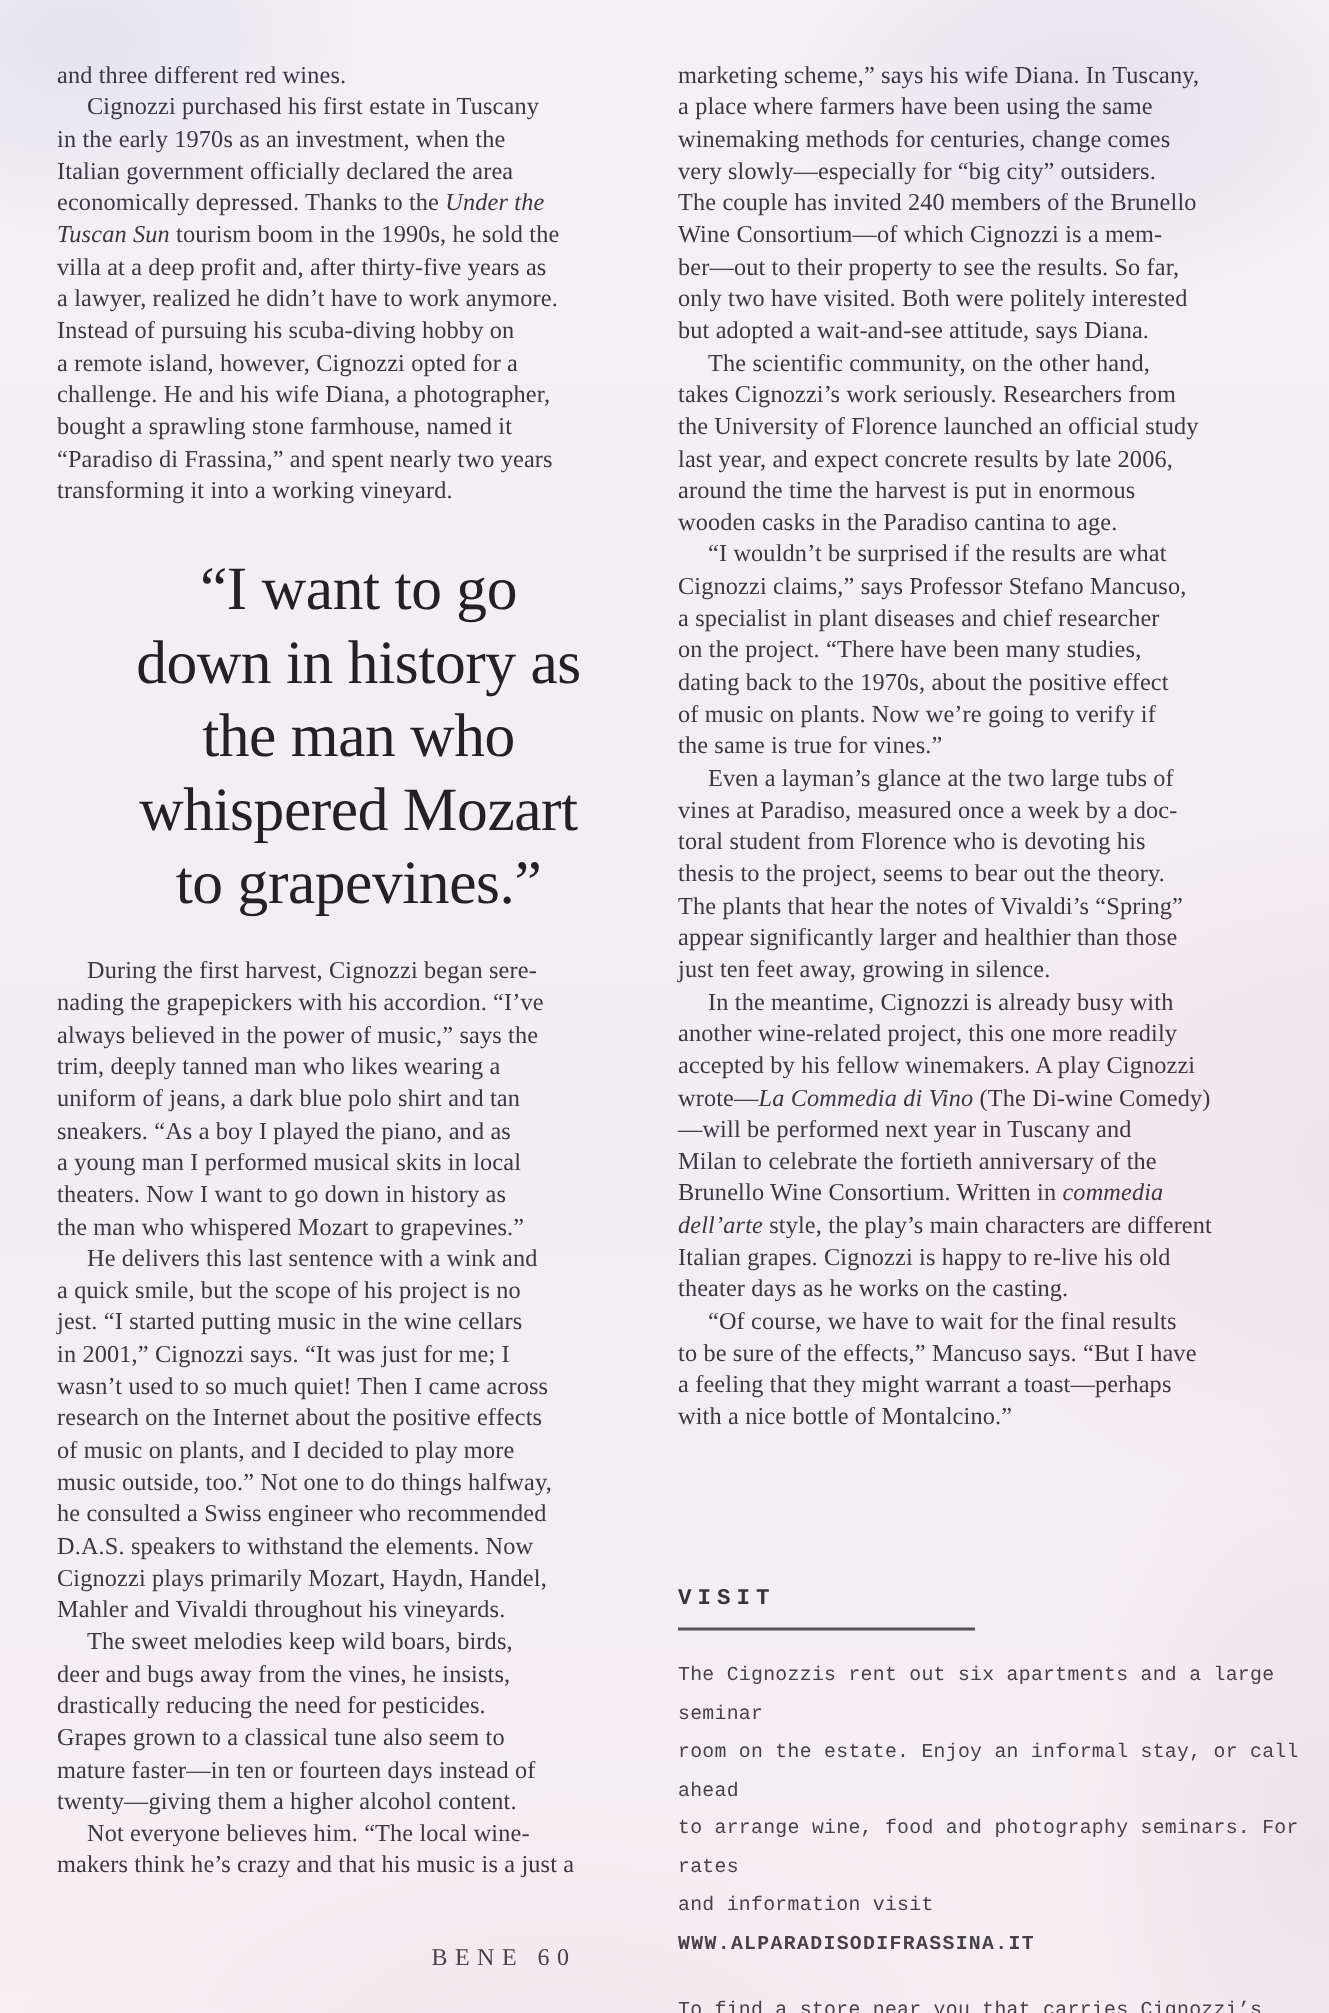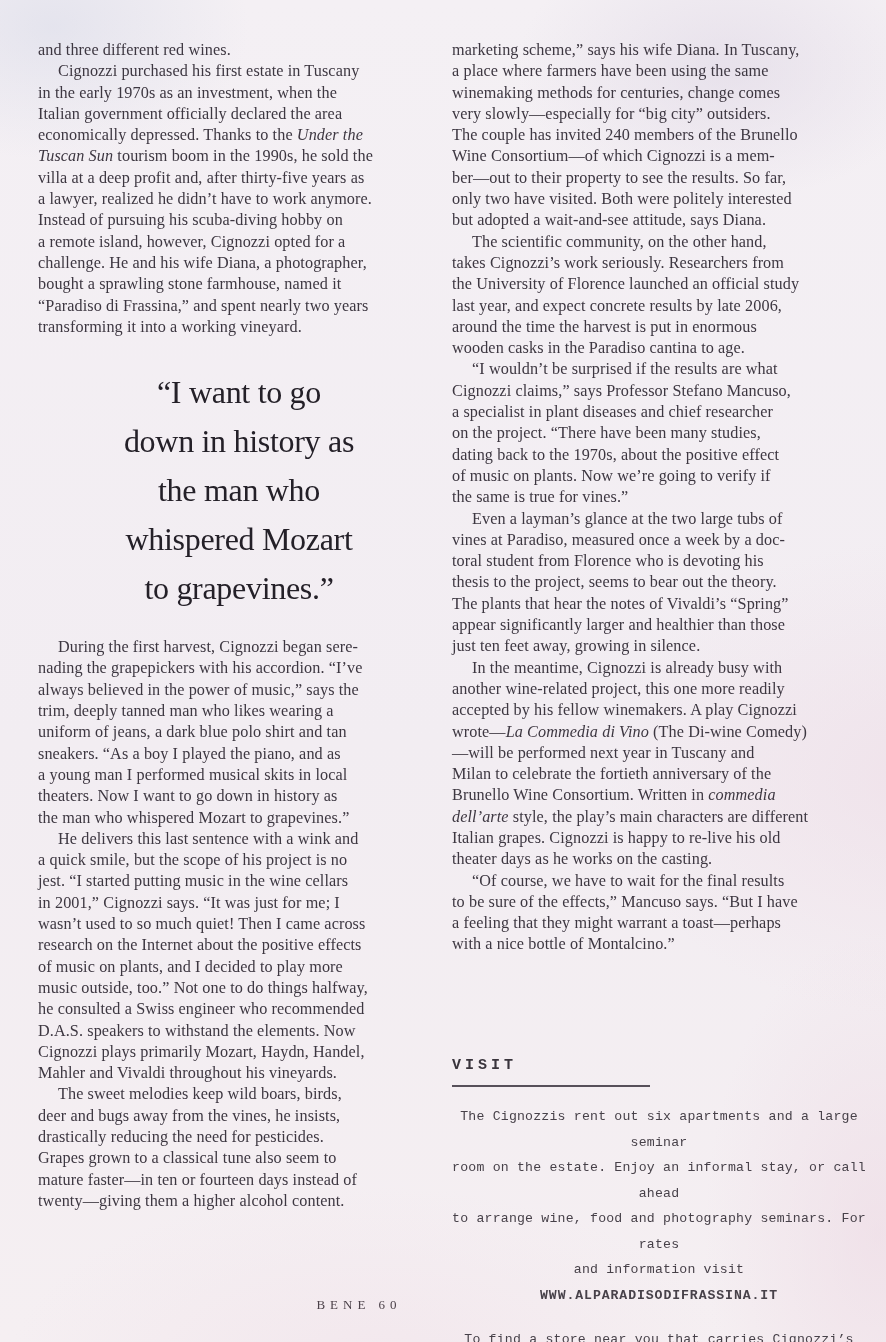--- a/index.html
+++ b/index.html
@@ -28,21 +28,21 @@
     line-height: 21.3px;
     white-space: pre-line;
     letter-spacing: 0.1px;
     text-align: left;
   }
   .bp .seg { white-space: pre-line; }
   .indent { text-indent: 20px; }
   .it { font-style: italic; }
   .pullquote {
     margin: 30px 0 24px;
-    font-size: 32px;
+    font-size: 41px;
     line-height: 49px;
     text-align: center;
     white-space: pre-line;
     color: #242028;
     letter-spacing: -0.3px;
   }
   .end-mark { color: #6a4650; font-size: 15px; letter-spacing: 0; }
   .visit {
     position: absolute;
     left: 452px;
@@ -63,33 +63,31 @@
     background: #57505a;
     margin: 11px 0 17px 0;
     border: none;
   }
   .visit p {
     margin: 0 0 19px 0;
     font-size: 13.2px;
     line-height: 25.5px;
     white-space: pre-line;
     letter-spacing: 0.2px;
-    text-align: center;
   }
   .visit .bold { font-weight: 700; letter-spacing: 0.9px; }
   .page-footer {
     position: absolute;
     left: 0;
     top: 1297px;
     width: 672px;
     text-align: center;
-    font-size: 13px;
+    font-size: 16px;
     letter-spacing: 5px;
     color: #4b4149;
-    padding-left: 23px;
   }
 </style>
 </head>
 <body>
 
 <div class="page">
 
   <div class="col col-left">
     <p class="bp">and three different red wines.</p>
     <p class="bp indent"><span class="seg">Cignozzi purchased his first estate in Tuscany
@@ -130,20 +128,22 @@
 he consulted a Swiss engineer who recommended
 D.A.S. speakers to withstand the elements. Now
 Cignozzi plays primarily Mozart, Haydn, Handel,
 Mahler and Vivaldi throughout his vineyards.</p>
     <p class="bp indent">The sweet melodies keep wild boars, birds,
 deer and bugs away from the vines, he insists,
 drastically reducing the need for pesticides.
 Grapes grown to a classical tune also seem to
 mature faster—in ten or fourteen days instead of
 twenty—giving them a higher alcohol content.</p>
+    <p class="bp indent">Not everyone believes him. “The local wine-
+makers think he’s crazy and that his music is a just a</p>
   </div>
 
   <div class="col col-right">
     <p class="bp">marketing scheme,” says his wife Diana. In Tuscany,
 a place where farmers have been using the same
 winemaking methods for centuries, change comes
 very slowly—especially for “big city” outsiders.
 The couple has invited 240 members of the Brunello
 Wine Consortium—of which Cignozzi is a mem-
 ber—out to their property to see the results. So far,

